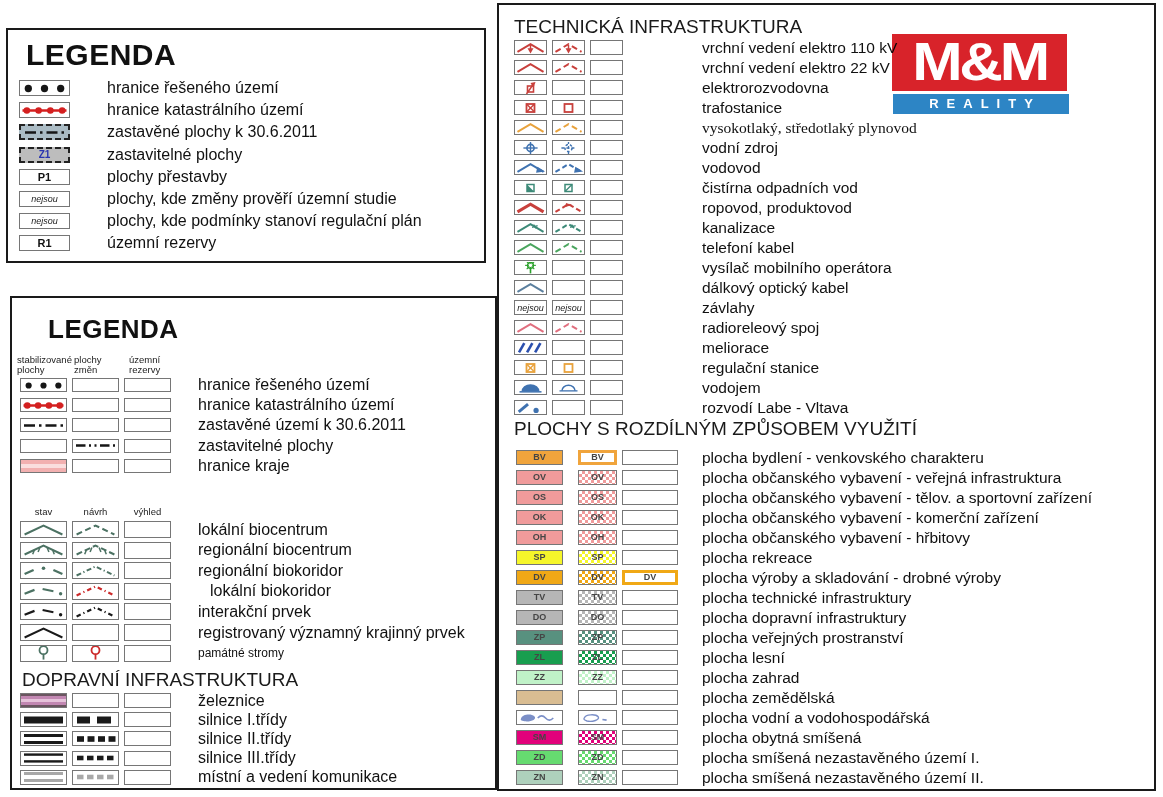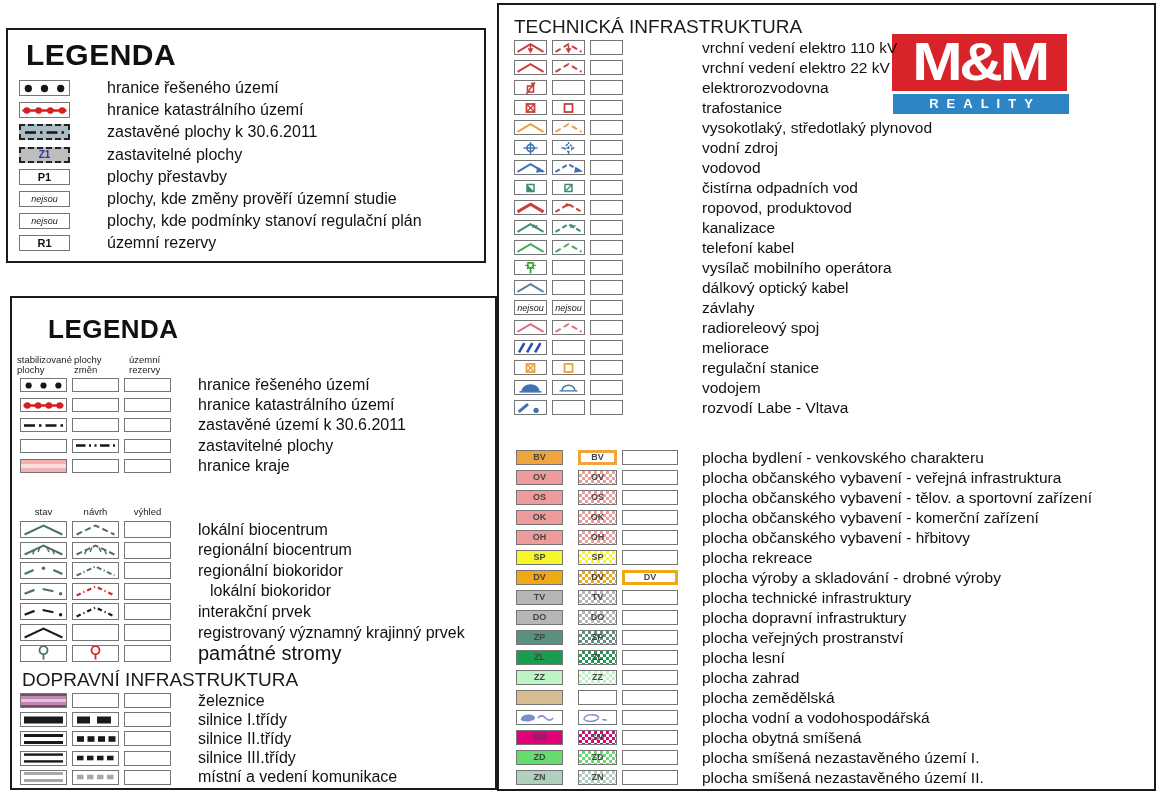--- a/index.html
+++ b/index.html
@@ -237,21 +237,21 @@
           <line x1="22.5" y1="8.2" x2="22.5" y2="13.58" stroke="#4c7263" stroke-width="1.8"></line>
         </svg>
       </div>
       <div class="sym-box" style="left: 60px; top: 346.6px; width: 47px; height: 17px;">
         <svg width="45" height="14" viewBox="0 0 45 14">
           <circle cx="22.5" cy="4.2" r="4" fill="none" stroke="#cc2a2a" stroke-width="1.8"></circle>
           <line x1="22.5" y1="8.2" x2="22.5" y2="13.58" stroke="#cc2a2a" stroke-width="1.8"></line>
         </svg>
       </div>
       <div class="sym-box" style="left: 112px; top: 346.6px; width: 47px; height: 17px;"></div>
-      <div class="row-label" style="left: 186px; top: 345.6px; height: 19px; font-size: 20px;">památné stromy</div>
+      <div class="row-label" style="left: 186px; top: 345.6px; height: 19px; font-size: 12px;">památné stromy</div>
     </div>
   <div class="stitle" style="left:10px;top:371px;">DOPRAVNÍ INFRASTRUKTURA</div>
   <div id="p2dopr">
       <div class="sym-box" style="left: 8px; top: 395px; width: 47px; height: 15px; background: linear-gradient(rgb(107, 85, 96) 0px, rgb(107, 85, 96) 13%, rgb(194, 135, 178) 13%, rgb(194, 135, 178) 37%, rgb(230, 195, 218) 37%, rgb(230, 195, 218) 63%, rgb(194, 135, 178) 63%, rgb(194, 135, 178) 87%, rgb(107, 85, 96) 87%, rgb(107, 85, 96) 100%);"></div>
       <div class="sym-box" style="left: 60px; top: 395px; width: 47px; height: 15px;"></div>
       <div class="sym-box" style="left: 112px; top: 395px; width: 47px; height: 15px;"></div>
       <div class="row-label" style="left: 186px; top: 394px; height: 17px; font-size: 16px;">železnice</div>
       <div class="sym-box" style="left: 8px; top: 414.2px; width: 47px; height: 15px;">
         <svg width="45" height="12" viewBox="0 0 45 12">
           <rect x="3" y="2.5" width="39" height="7" fill="#1a1a1a"></rect>
@@ -375,21 +375,21 @@
         <svg width="31" height="12" viewBox="0 0 31 12">
           <polyline points="2.48,9.84 15.5,2.16 28.52,9.84" fill="none" stroke="#e8a23c" stroke-width="2"></polyline>
         </svg>
       </div>
       <div class="sym-box" style="left: 53px; top: 115px; width: 33px; height: 15px;">
         <svg width="31" height="12" viewBox="0 0 31 12">
           <polyline points="2.48,9.84 15.5,2.16 28.52,9.84" fill="none" stroke="#e8a23c" stroke-width="2" stroke-dasharray="6 3.5"></polyline>
         </svg>
       </div>
       <div class="sym-box" style="left: 91px; top: 115px; width: 33px; height: 15px;"></div>
-      <div class="row-label" style="left: 203px; top: 114px; height: 17px; font-size: 15.5px;">vysokotlaký, středotlaký plynovod</div>
+      <div class="row-label" style="left: 203px; top: 114px; height: 17px; font-size: 15.5px; font-family: Liberation Serif, serif;">vysokotlaký, středotlaký plynovod</div>
       <div class="sym-box" style="left: 15px; top: 135px; width: 33px; height: 15px;">
         <svg width="31" height="12" viewBox="0 0 31 12">
           <circle cx="15.5" cy="6" r="3.5999999999999996" fill="none" stroke="#3f72b0" stroke-width="1.6"></circle>
           <line x1="8.4" y1="6" x2="22.6" y2="6" stroke="#3f72b0" stroke-width="1.4"></line>
           <line x1="15.5" y1="-1.0999999999999996" x2="15.5" y2="13.1" stroke="#3f72b0" stroke-width="1.4"></line>
         </svg>
       </div>
       <div class="sym-box" style="left: 53px; top: 135px; width: 33px; height: 15px;">
         <svg width="31" height="12" viewBox="0 0 31 12">
           <circle cx="15.5" cy="6" r="3.5999999999999996" fill="none" stroke="#3f72b0" stroke-width="1.5" stroke-dasharray="2.5 2"></circle>
@@ -554,20 +554,21 @@
       <div class="sym-box" style="left: 15px; top: 395px; width: 33px; height: 15px;">
         <svg width="31" height="12" viewBox="0 0 31 12">
           <line x1="3.7199999999999998" y1="9.84" x2="13.02" y2="2.16" stroke="#3f72b0" stroke-width="3"></line>
           <circle cx="21.080000000000002" cy="8.399999999999999" r="2.6" fill="#3f72b0"></circle>
         </svg>
       </div>
       <div class="sym-box" style="left: 53px; top: 395px; width: 33px; height: 15px;"></div>
       <div class="sym-box" style="left: 91px; top: 395px; width: 33px; height: 15px;"></div>
       <div class="row-label" style="left: 203px; top: 394px; height: 17px; font-size: 15.5px;">rozvodí Labe - Vltava</div>
     </div>
+  <div class="stitle" style="left:15px;top:413px;">PLOCHY S ROZDÍLNÝM ZPŮSOBEM VYUŽITÍ</div>
   <div id="p3plochy">
       <div class="sym-box" style="left: 17px; top: 445px; width: 47px; height: 15px; background: rgb(240, 164, 60);">
         <span class="patch-code">BV</span>
       </div>
       <div class="sym-box" style="left: 79px; top: 445px; width: 39px; height: 15px; border: 3.2px solid rgb(240, 164, 60);">
         <span class="patch-code">BV</span>
       </div>
       <div class="sym-box" style="left: 123px; top: 445px; width: 56px; height: 15px;"></div>
       <div class="row-label" style="left: 203px; top: 444px; height: 17px; font-size: 15.5px;">plocha bydlení - venkovského charakteru</div>
       <div class="sym-box" style="left: 17px; top: 465px; width: 47px; height: 15px; background: rgb(240, 155, 155);">

